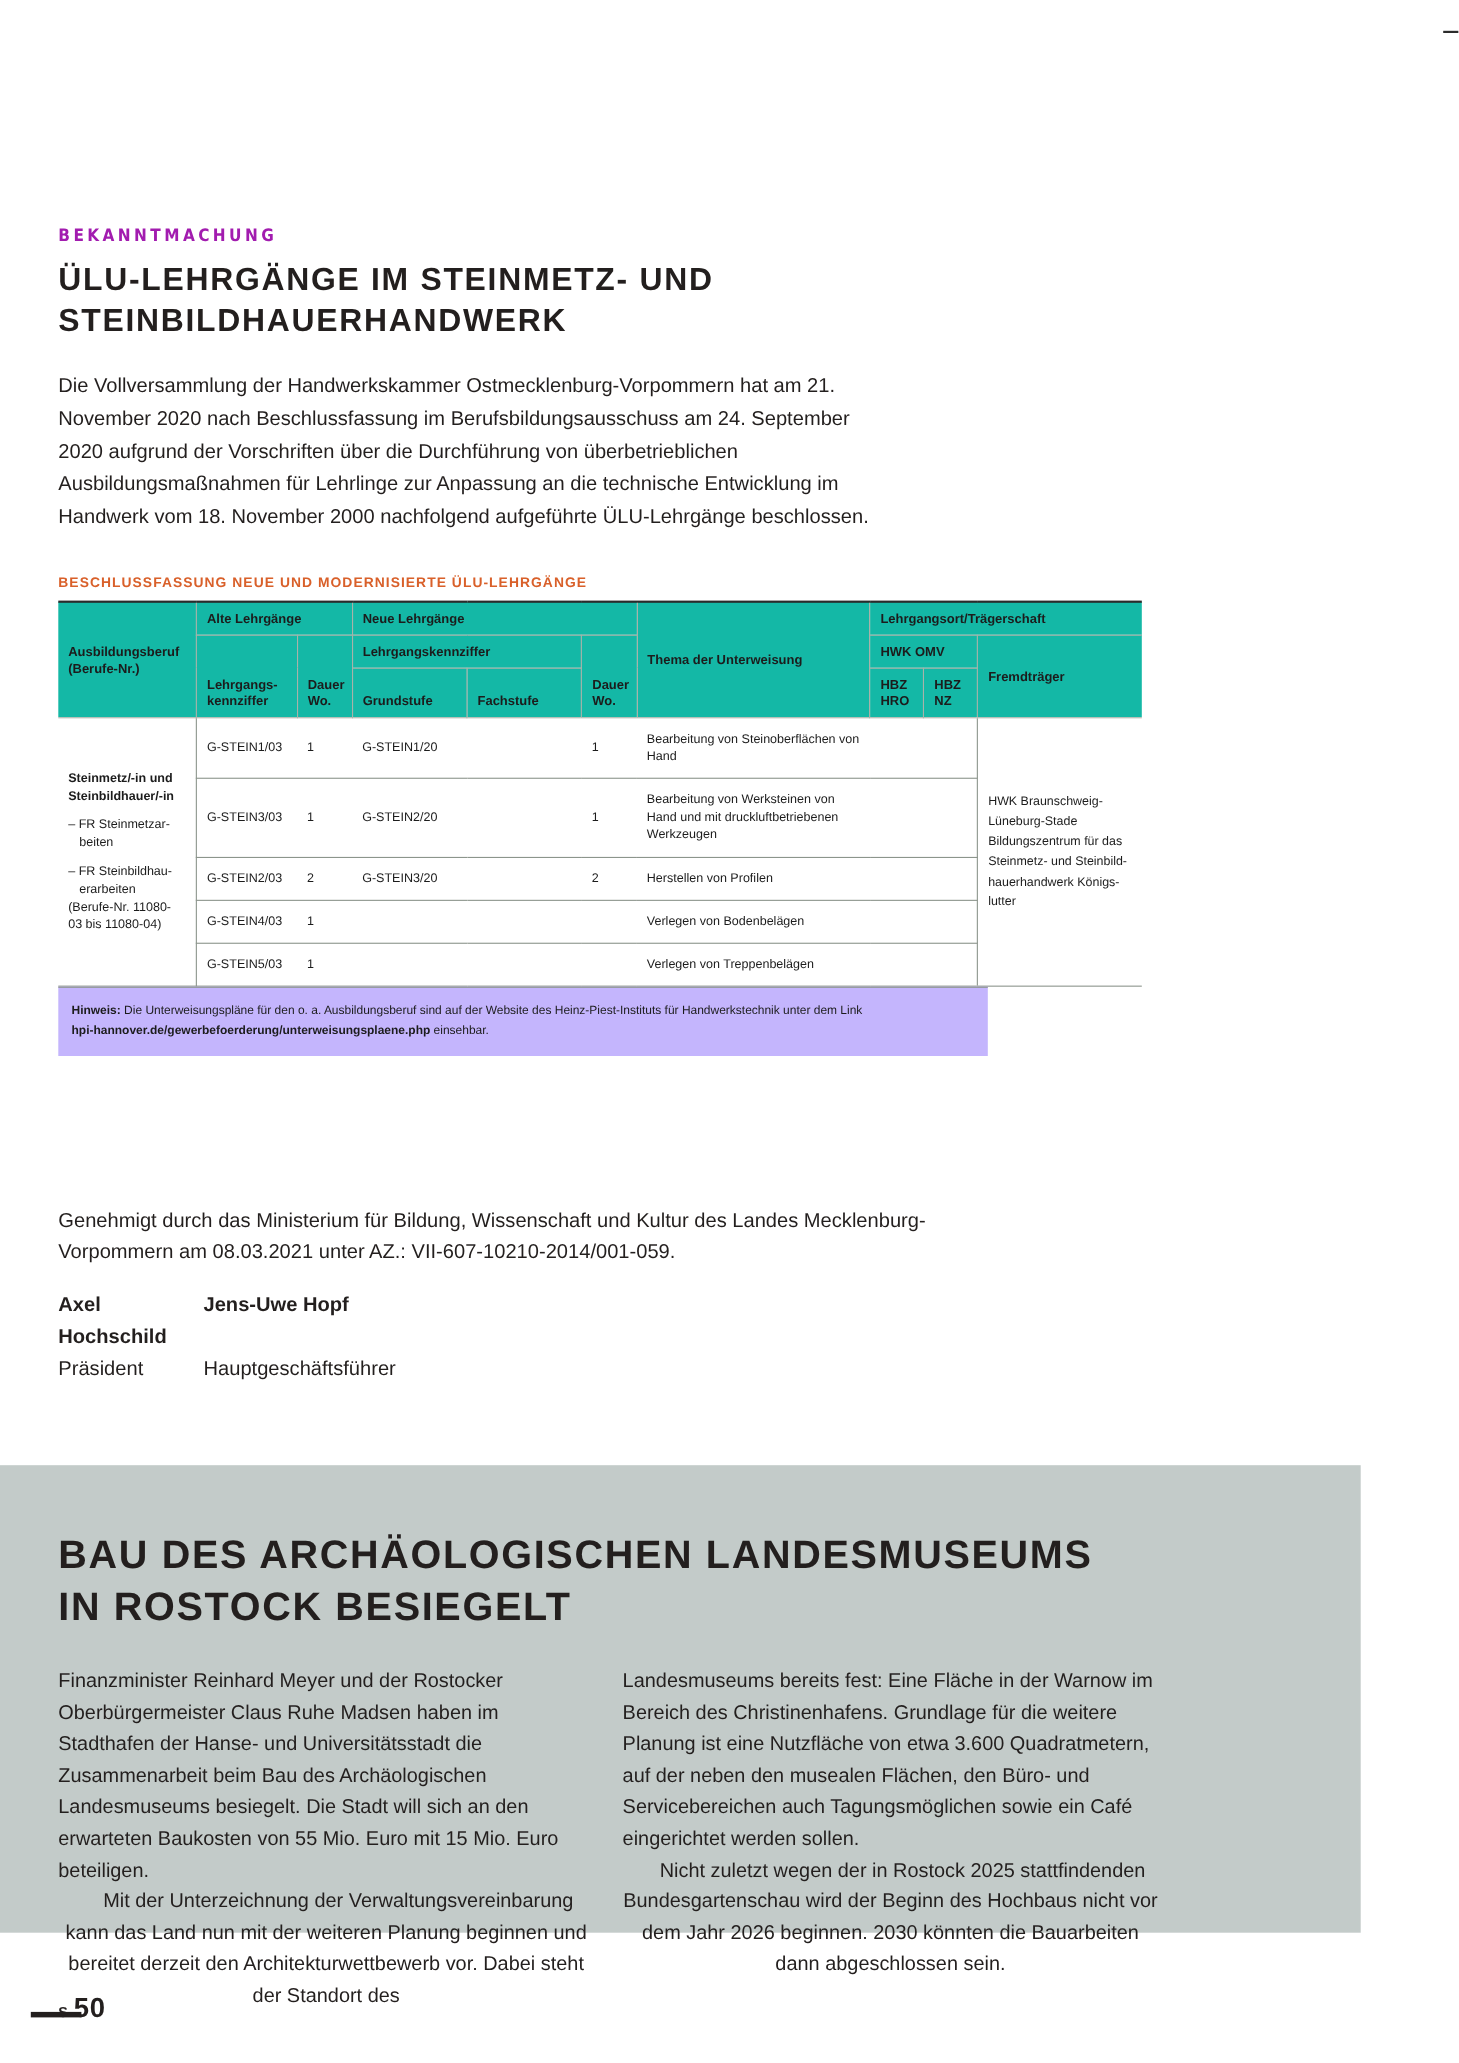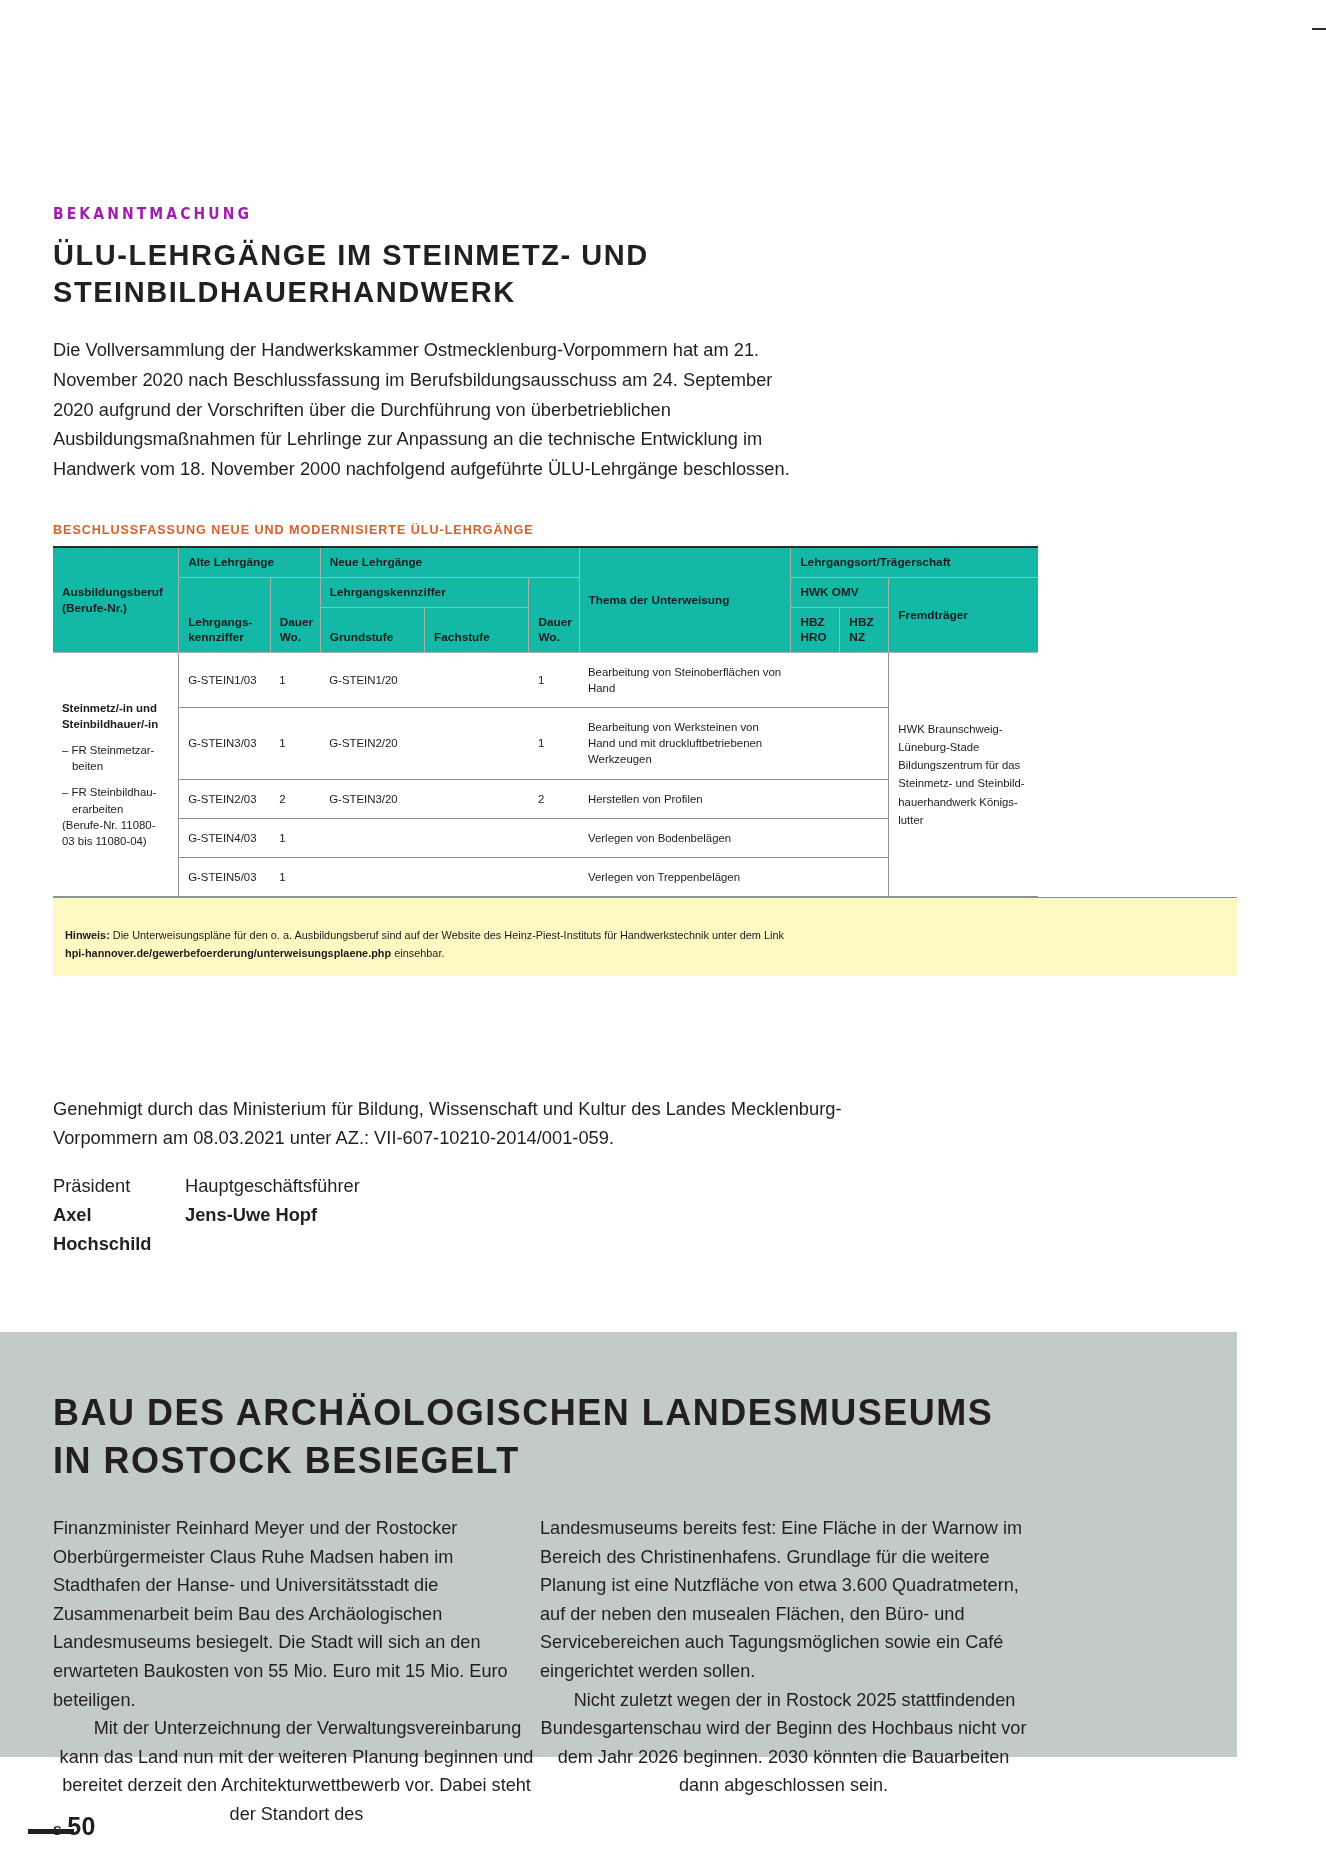--- a/index.html
+++ b/index.html
@@ -116,24 +116,24 @@
   }
   .beruf-strong { font-weight: 700; display:block; }
   .beruf-ind { display:block; padding-left: 0px; }
   .beruf-gap { display:block; height: 10px; }
   .beruf-sub { display:block; padding-left: 10px; text-indent: -10px; }
   .beruf-sub2 { display:block; padding-left: 10px; }
   td.c-small { font-size: 11.1px; }
   .num { font-size: 10.6px; }
 
   .hinweis {
-    width: 1184px;
+    width: 845px;
     box-sizing: border-box;
-    background: #fef9c3;
-    padding: 28px 12px 13px 12px;
+    background: #c4b5fd;
+    padding: 12px 12px 13px 12px;
     font-size: 10.9px;
     line-height: 1.68;
     color: #1c1c1c;
     border-top: 1px solid #8c958c;
   }
   .hinweis b { font-weight: 700; }
   .hinweis .lnk { font-weight: 700; }
 
   
   .approval {
@@ -177,20 +177,21 @@
   h2.headline2 {
     font-size: 36px;
     line-height: 1.32;
     font-weight: 700;
     letter-spacing: 1.5px;
     color: #231f1e;
     margin: 0 0 30px 0;
   }
   .cols {
     display: flex;
+    gap: 26px;
   }
   .col {
     width: 487px;
     font-size: 18.1px;
     line-height: 1.58;
     color: #231f1e;
   }
   .col p { margin: 0; }
   .col p.indent { text-indent: 22px; text-align: center; }
 
@@ -375,26 +376,26 @@
       <span>Die Unterweisungspläne für den o. a. Ausbildungsberuf sind auf der Website des Heinz-Piest-Instituts für Handwerkstechnik unter dem Link</span><br>
       <span class="lnk">hpi-hannover.de/gewerbefoerderung/unterweisungsplaene.php</span>
       <span>einsehbar.</span>
     </div>
   </div>
 
   <div class="approval">Genehmigt durch das Ministerium für Bildung, Wissenschaft und Kultur des Landes Mecklenburg-Vorpommern am 08.03.2021 unter AZ.: VII-607-10210-2014/001-059.</div>
 
   <div class="signatures">
     <div class="sig-row">
+      <div class="sig-col1 sig-name">Axel Hochschild</div>
+      <div class="sig-col2 sig-name">Jens-Uwe Hopf</div>
+    </div>
+    <div class="sig-row">
       <div class="sig-col1">Präsident</div>
       <div class="sig-col2">Hauptgeschäftsführer</div>
-    </div>
-    <div class="sig-row">
-      <div class="sig-col1 sig-name">Axel Hochschild</div>
-      <div class="sig-col2 sig-name">Jens-Uwe Hopf</div>
     </div>
   </div>
 
   <div class="article2">
     <div class="inner">
       <h2 class="headline2">
         <span>BAU DES ARCHÄOLOGISCHEN LANDESMUSEUMS</span><br>
         <span>IN ROSTOCK BESIEGELT</span>
       </h2>
       <div class="cols">

